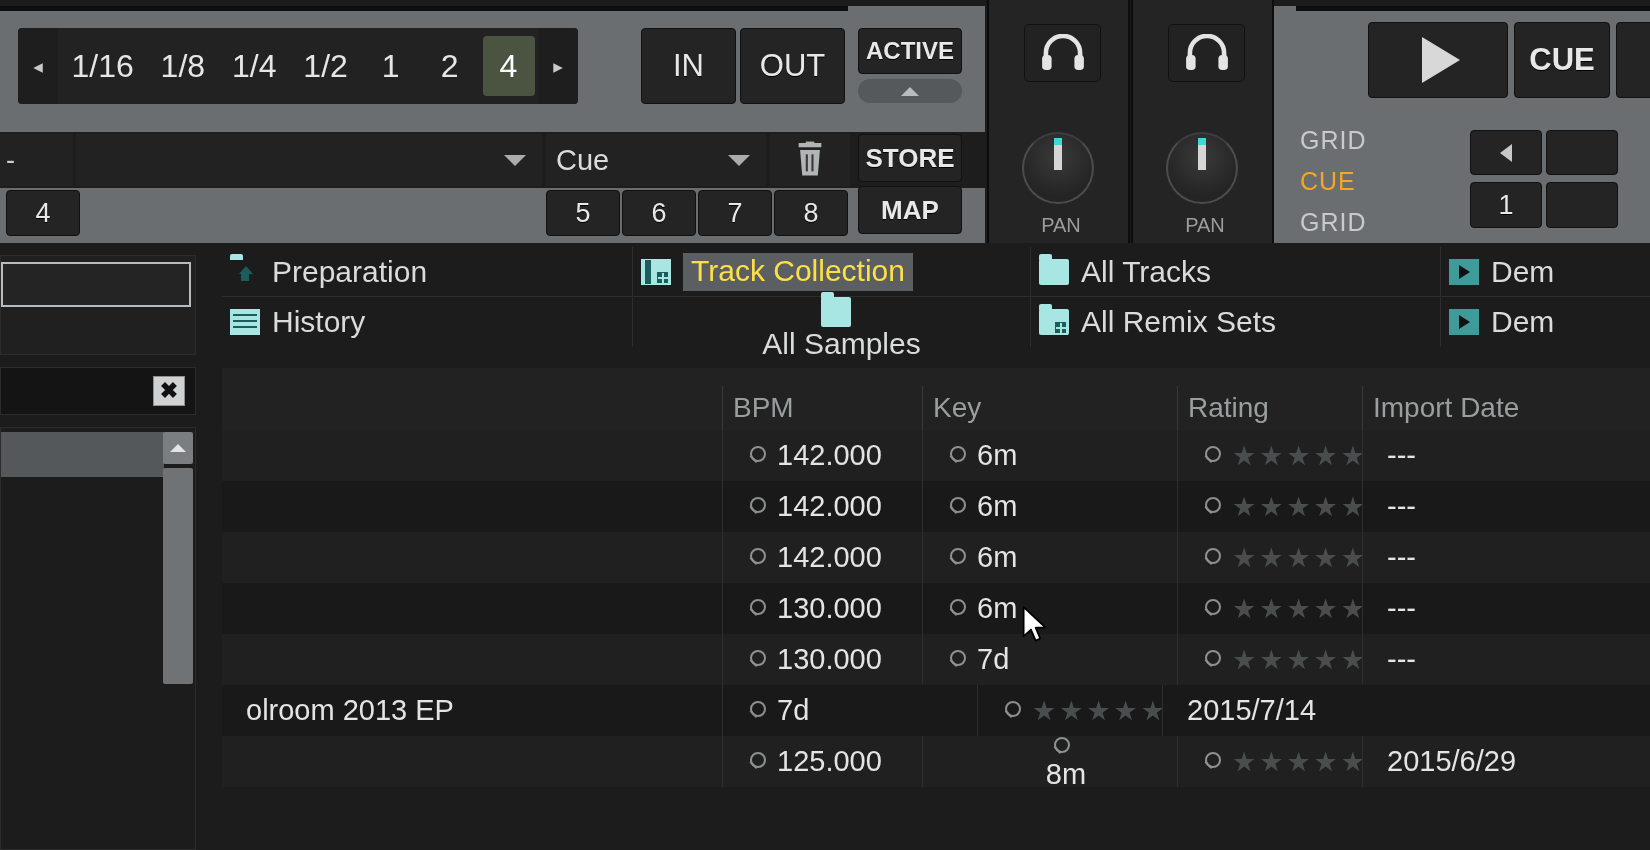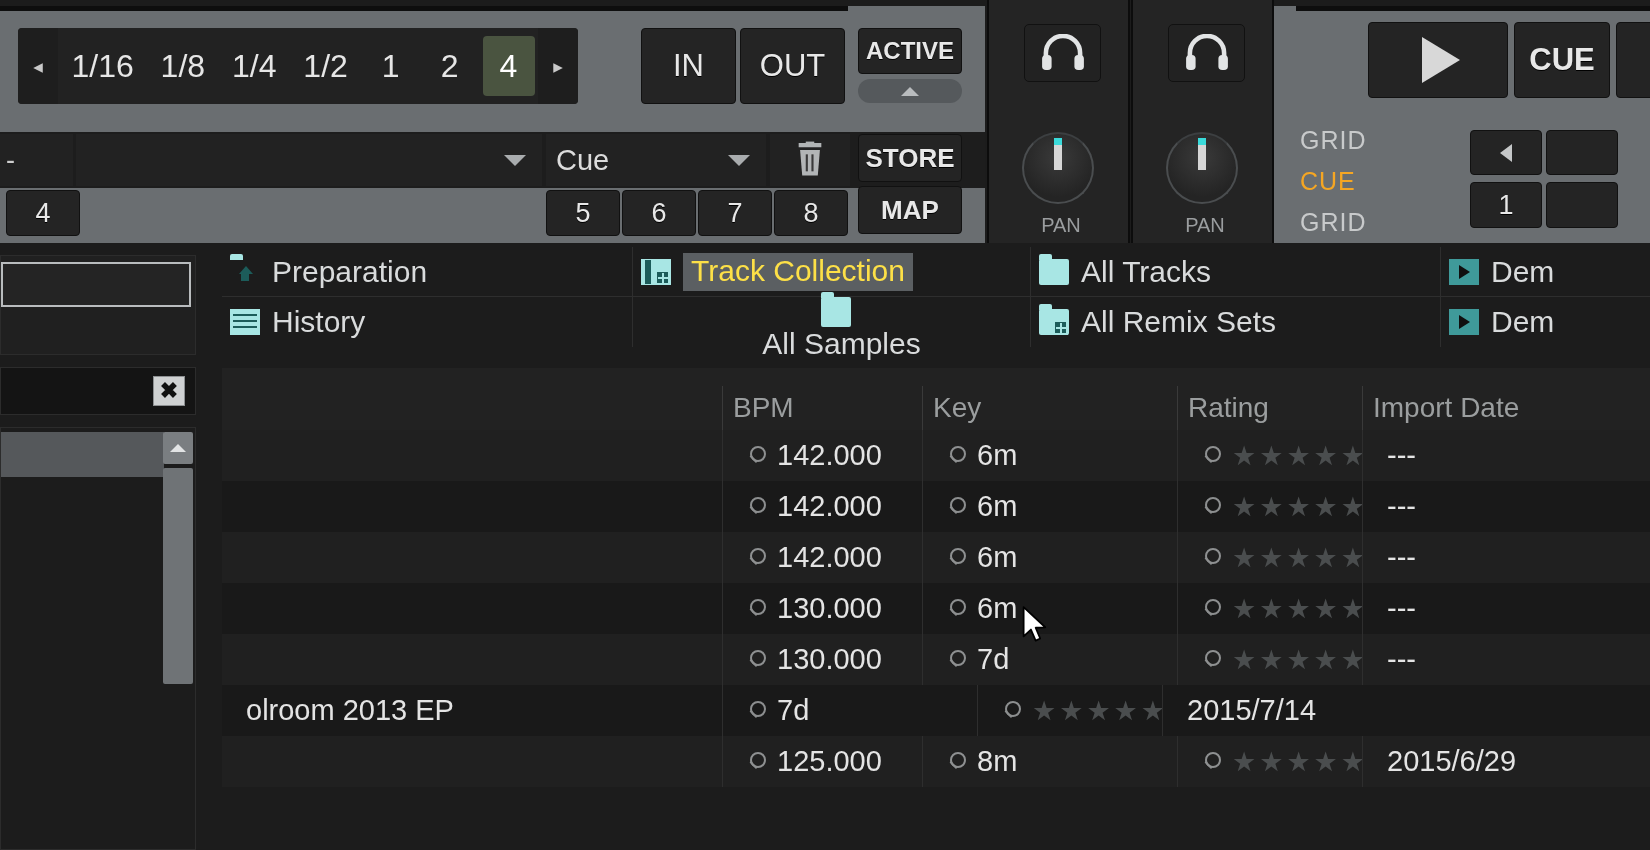--- a/index.html
+++ b/index.html
@@ -453,21 +453,21 @@
         </div>
       <div class="cell" style="width:288px;">2015/7/14</div>
     </div>
 
     <div class="trow odd">
       <div class="cell nb right" style="width:500px;"></div>
       <div class="cell" style="width:200px;">
           <span class="mag"></span>
           <span style="margin-left:8px">125.000</span>
         </div>
-      <div class="cell" style="width:255px;">
+      <div class="cell" style="width:255px;flex-direction:column;">
           <span class="mag"></span>
           <span style="margin-left:8px">8m</span>
         </div>
       <div class="cell" style="width:185px;">
           <span class="mag"></span>
           <span class="stars" style="margin-left:8px">★★★★★</span>
         </div>
       <div class="cell" style="width:288px;">2015/6/29</div>
     </div>
   </div>

